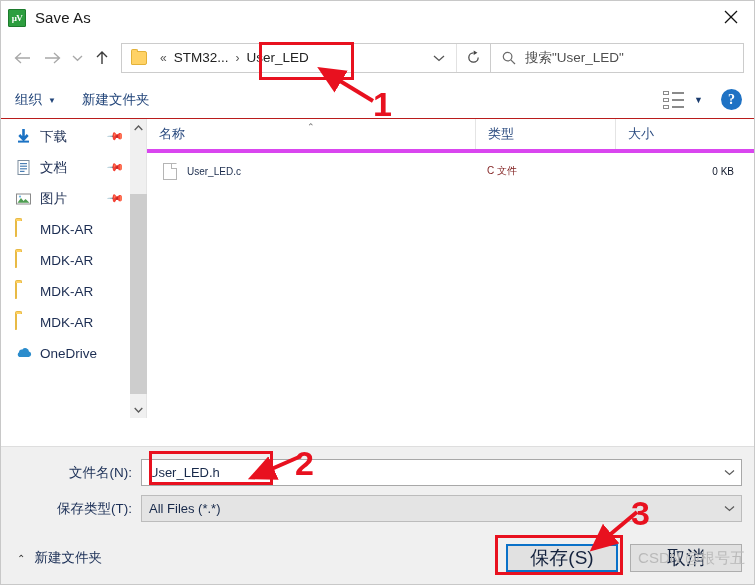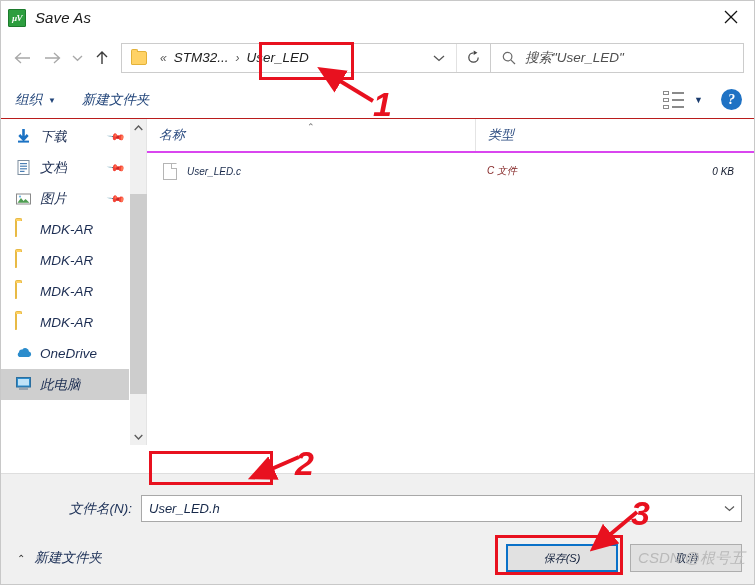--- a/index.html
+++ b/index.html
@@ -19,21 +19,20 @@
   
   .dialog {
     position: absolute;
     left: 0; top: 0;
     width: 755px; height: 585px;
     background: #ffffff;
     border: 1px solid #c8c8c8;
     box-sizing: border-box;
     display: flex;
     flex-direction: column;
-    font-style: italic;
   }
 
   
   .titlebar {
     height: 33px;
     flex: 0 0 33px;
     background: #ffffff;
     display: flex;
     align-items: center;
     position: relative;
@@ -334,21 +333,21 @@
     display: flex;
     flex-direction: column;
     min-width: 0;
     background: #ffffff;
   }
   .col-head {
     height: 34px;
     flex: 0 0 34px;
     display: flex;
     align-items: center;
-    border-bottom: 2px solid #d946ef;
+    border-bottom: 4px solid #d946ef;
     box-sizing: border-box;
     position: relative;
   }
   .col {
     font-size: 13px;
     color: #2a4a7f;
     height: 100%;
     display: flex;
     align-items: center;
     padding-left: 12px;
@@ -405,21 +404,21 @@
     padding-right: 20px;
     text-align: right;
     color: #0f172a;
   }
 
   
   .bottom {
     flex: 0 0 auto;
     background: #f0f0f0;
     border-top: 1px solid #dedede;
-    padding: 21px 0 0 0;
+    padding: 12px 0 0 0;
     position: relative;
     margin-top: 28px;
   }
   .form-row {
     display: flex;
     align-items: center;
     margin-bottom: 9px;
     padding: 0 12px 0 0;
   }
   .form-label {
@@ -475,21 +474,21 @@
     font-size: 10px;
     color: #333;
     margin-right: 9px;
   }
   .btn-spacer { flex: 1 1 auto; }
   .dlgbtn {
     width: 112px;
     height: 28px;
     border: 1px solid #adadad;
     background: #e1e1e1;
-    font-size: 11px;
+    font-size: 19px;
     color: #14223d;
     display: flex;
     align-items: center;
     justify-content: center;
     box-sizing: border-box;
     margin-left: 12px;
   }
   .dlgbtn.default {
     border: 2px solid #0a71c8;
   }
@@ -673,30 +672,20 @@
 
       <div class="side-item">
         <span class="side-ico">
           <svg width="18" height="14" viewBox="0 0 18 14">
             <path d="M4.2 12 h9.6 a2.8 2.8 0 0 0 .2 -5.5 a3.7 3.7 0 0 0 -6.6 -2 a3 3 0 0 0 -3.4 2.8 a2.7 2.7 0 0 0 .2 4.7 z" fill="#2b8ccc"></path>
           </svg>
         </span>
         <span class="side-label">OneDrive</span>
       </div>
 
-      <div class="side-item selected">
-        <span class="side-ico">
-          <svg width="17" height="15" viewBox="0 0 17 15">
-            <rect x="1.5" y="1.5" width="14" height="9.5" fill="#2b8ccc" stroke="#2c6e9e" stroke-width="1"></rect>
-            <rect x="3" y="3" width="11" height="6.5" fill="#bfe2f7"></rect>
-            <rect x="4" y="12.2" width="9" height="1.6" fill="#8a9aa8"></rect>
-          </svg>
-        </span>
-        <span class="side-label">此电脑</span>
-      </div>
 
     </div>
 
     <div class="side-scroll">
       <div class="sb-arrow up">
         <svg width="9" height="6" viewBox="0 0 9 6">
             <path d="M0.7 5 L4.5 1 L8.3 5" stroke="currentColor" stroke-width="1.3" fill="none"></path>
           </svg>
       </div>
       <div class="sb-thumb"></div>
@@ -710,20 +699,23 @@
     <div class="vdivider"></div>
 
     <div class="filelist">
       <div class="col-head">
         <div class="col col-name">
           <span>名称</span>
           <span class="sort-caret">⌃</span>
         </div>
         <div class="col col-type">
           <span>类型</span>
+        </div>
+        <div class="col col-size">
+          <span>大小</span>
         </div>
       </div>
 
       <div class="row">
         <div class="cell-name">
           <span class="fileico"></span>
           <span>User_LED.c</span>
         </div>
         <div class="cell-type">C 文件</div>
         <div class="cell-size">0 KB</div>
@@ -737,20 +729,31 @@
       <div class="combo">
         <span class="combo-val">User_LED.h</span>
         <span class="combo-arrow">
           <svg width="11" height="7" viewBox="0 0 11 7">
               <path d="M1 1.5 L5.5 5.5 L10 1.5" stroke="currentColor" stroke-width="1.2" fill="none"></path>
             </svg>
         </span>
       </div>
     </div>
 
+    <div class="form-row">
+      <div class="form-label">保存类型(T):</div>
+      <div class="combo gray">
+        <span class="combo-val">All Files (*.*)</span>
+        <span class="combo-arrow">
+          <svg width="11" height="7" viewBox="0 0 11 7">
+              <path d="M1 1.5 L5.5 5.5 L10 1.5" stroke="currentColor" stroke-width="1.2" fill="none"></path>
+            </svg>
+        </span>
+      </div>
+    </div>
 
     <div class="btnrow">
       <div class="hidefolders">
         <span class="chev">⌃</span>
         <span>新建文件夹</span>
       </div>
       <span class="btn-spacer"></span>
       <div class="dlgbtn default">保存(S)</div>
       <div class="dlgbtn">取消</div>
     </div>

